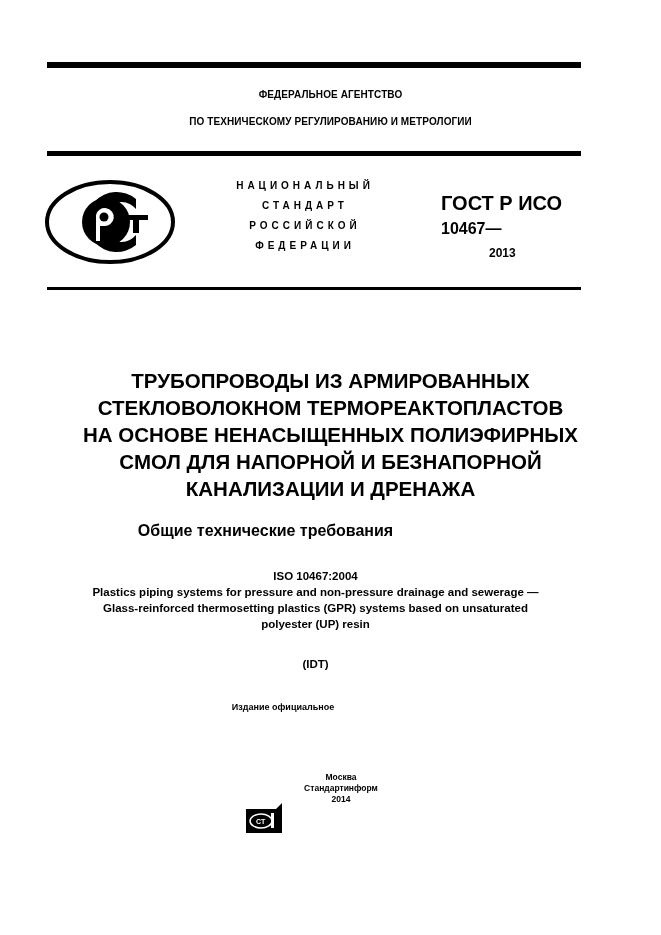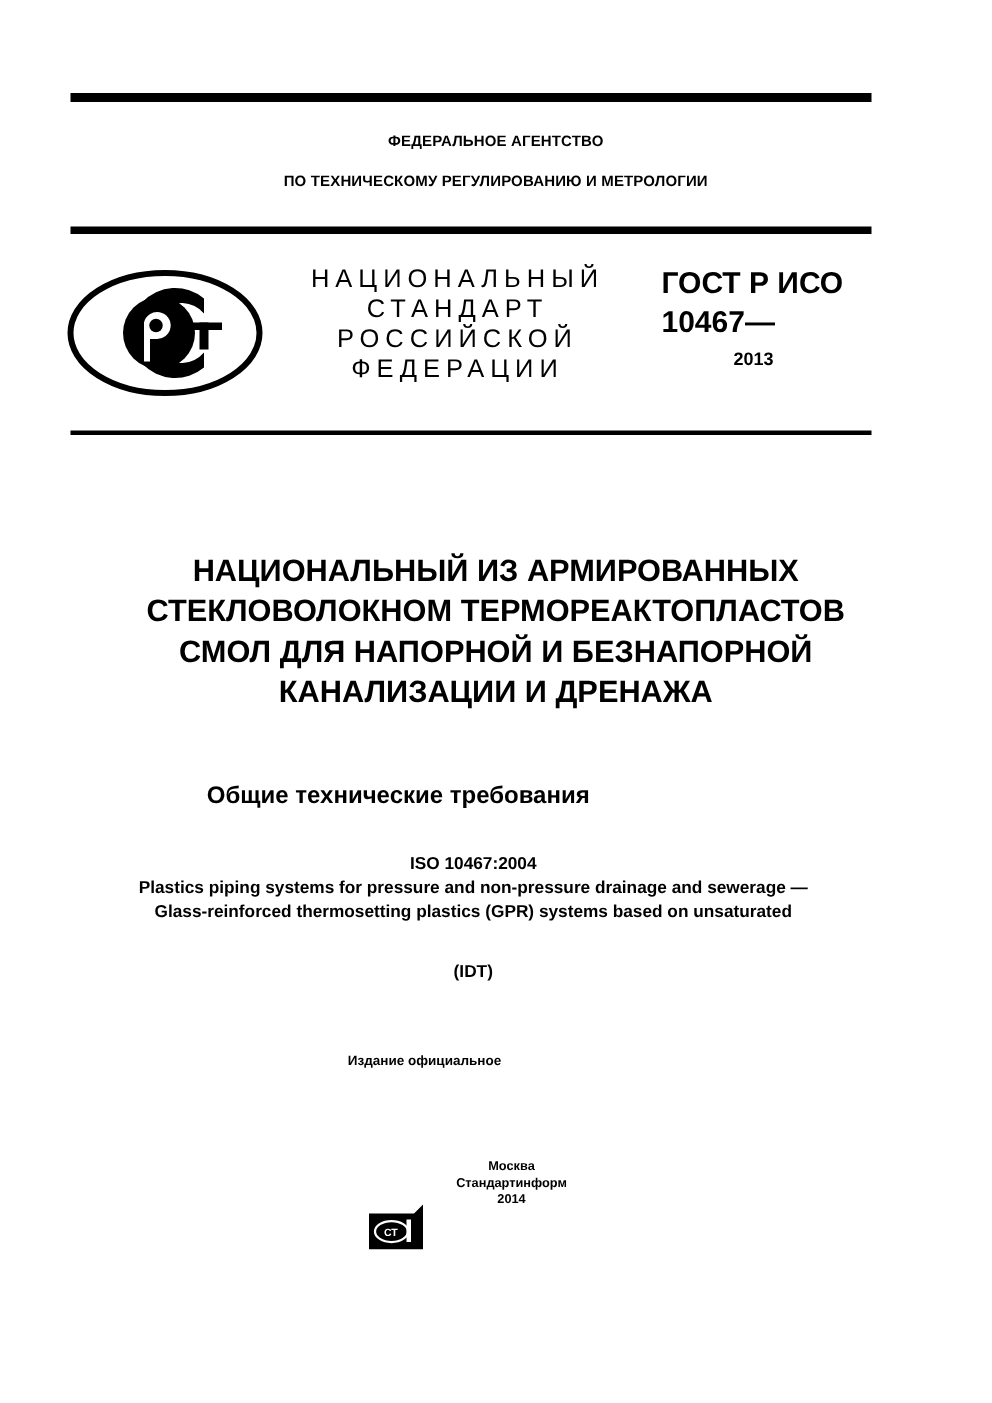--- a/index.html
+++ b/index.html
@@ -16,26 +16,26 @@
     position: absolute; left: 0; width: 661px; text-align: center;
     font-weight: bold; font-size: 10px; letter-spacing: 0.1px;
   }
   .agency-1 { top: 89px; }
   .agency-2 { top: 116px; }
 
   .logo { position: absolute; left: 44px; top: 179px; width: 132px; height: 86px; }
 
   .natl { position: absolute; left: 205px; top: 176px; width: 200px; text-align: center; }
   .natl div {
-    font-weight: normal; font-size: 17px; letter-spacing: 4px; line-height: 20px;
+    font-weight: bold; font-size: 10px; letter-spacing: 4px; line-height: 20px;
   }
 
   .gost { position: absolute; left: 441px; top: 176px; }
-  .gost .g1 { font-weight: bold; font-size: 20px; line-height: 26px; }
-  .gost .g2 { font-weight: bold; font-size: 20px; line-height: 26px; }
+  .gost .g1 { font-weight: bold; font-size: 20px; line-height: 26px; margin-top: 14px; }
+  .gost .g2 { font-weight: bold; font-size: 16px; line-height: 26px; }
   .gost .g3 { font-weight: bold; font-size: 12px; line-height: 22px; margin-left: 48px; }
 
   .title {
     position: absolute; left: 0; top: 367px; width: 661px; text-align: center;
     font-weight: bold; font-size: 20.5px; line-height: 27px;
   }
   .title div { white-space: nowrap; }
 
   .subtitle {
     position: absolute; left: 0; top: 522px; width: 531px; text-align: center;
@@ -91,32 +91,34 @@
 
 <div class="gost">
   <div class="g1">ГОСТ Р ИСО</div>
   <div class="g2">10467—</div>
   <div class="g3">2013</div>
 </div>
 
 <div class="rule rule-low"></div>
 
 <div class="title">
-  <div>НАЦИОНАЛЬНЫЙ ИЗ АРМИРОВАННЫХ</div>
+  <div>ТРУБОПРОВОДЫ ИЗ АРМИРОВАННЫХ</div>
   <div>СТЕКЛОВОЛОКНОМ ТЕРМОРЕАКТОПЛАСТОВ</div>
+  <div>НА ОСНОВЕ НЕНАСЫЩЕННЫХ ПОЛИЭФИРНЫХ</div>
   <div>СМОЛ ДЛЯ НАПОРНОЙ И БЕЗНАПОРНОЙ</div>
   <div>КАНАЛИЗАЦИИ И ДРЕНАЖА</div>
 </div>
 
 <div class="subtitle">Общие технические требования</div>
 
 <div class="iso">
   <div>ISO 10467:2004</div>
   <div>Plastics piping systems for pressure and non-pressure drainage and sewerage —</div>
   <div>Glass-reinforced thermosetting plastics (GPR) systems based on unsaturated</div>
+  <div>polyester (UP) resin</div>
   <div class="idt">(IDT)</div>
 </div>
 
 <div class="edition">Издание официальное</div>
 
 <svg class="pub-logo" viewBox="0 0 36 30">
   <path d="M0 6 L30 6 L36 0 L36 30 L0 30 Z" fill="#000"></path>
   <ellipse cx="15" cy="18" rx="11" ry="7" fill="none" stroke="#fff" stroke-width="1.5"></ellipse>
   <text x="10" y="21" font-size="7" font-weight="bold" fill="#fff" font-family="Liberation Sans, sans-serif">СТ</text>
   <rect x="25" y="10" width="3" height="15" fill="#fff"></rect>

